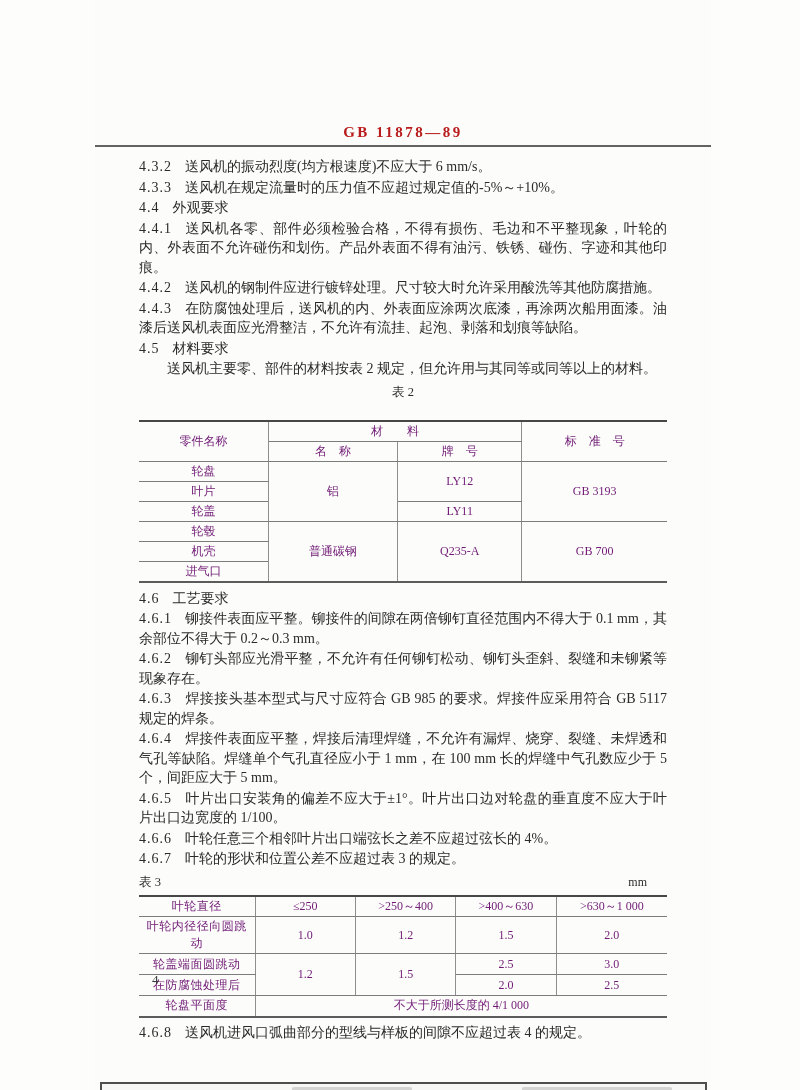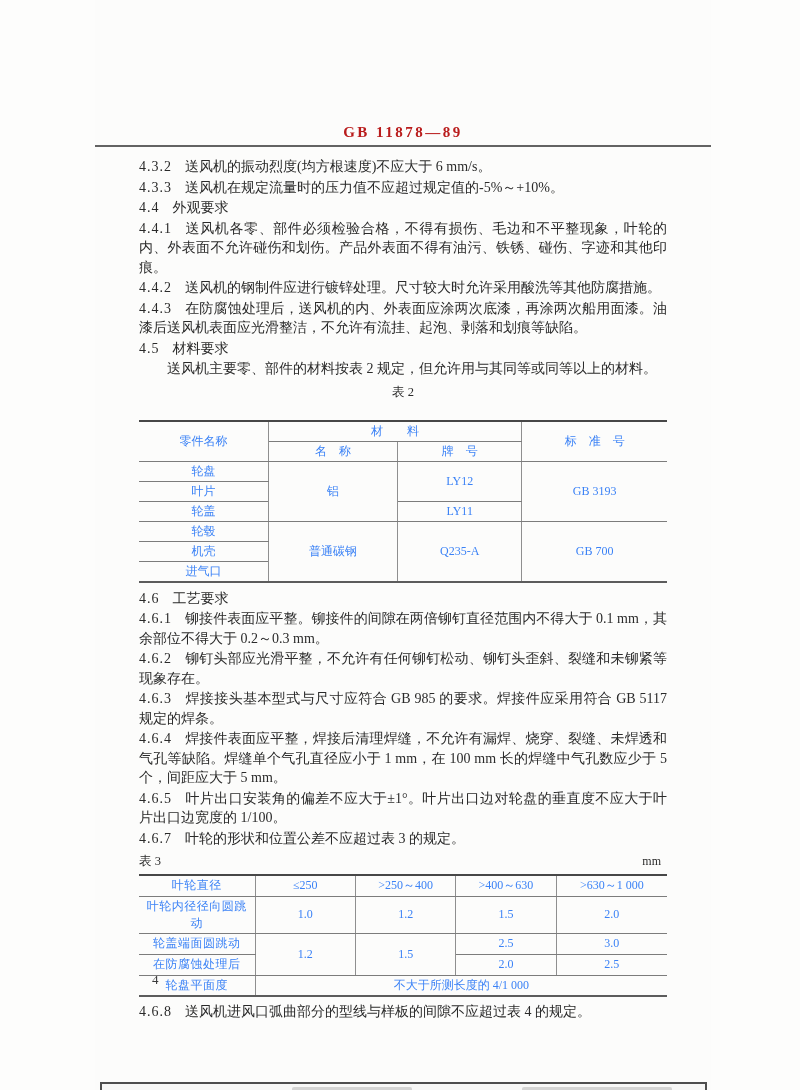--- a/index.html
+++ b/index.html
@@ -22,25 +22,25 @@
   .header-rule {
     border:none; border-top:2px solid #636363;
     margin:4px -44px 10px -44px; height:0;
   }
   .clause { margin:0 0 1px 0; font-size:14px; line-height:19.5px; text-align:justify; }
   .clause .num { letter-spacing:1px; margin-right:13px; white-space:nowrap; }
   .clause.indent { text-indent:2em; }
   .tbl-caption { text-align:center; font-size:12.5px; margin:4px 0 18px 0; line-height:19px; }
   .t3-caprow { position:relative; margin:4px 0 3px 0; line-height:19px; }
   .t3-cap { text-align:left; font-size:12.5px; }
-  .t3-unit { position:absolute; right:6px; top:0; font-size:12px; }
+  .t3-unit { position:absolute; right:20px; top:0; font-size:12px; }
 
   table {
     width:100%; border-collapse:collapse; table-layout:fixed;
-    font-size:12px; color:#3b82f6;
+    font-size:12px; color:#701a75;
     border-top:2px solid #474747; border-bottom:2px solid #5c5c5c;
     background:transparent;
   }
   td {
     border:1px solid #8f8f8f; border-top-color:#7c7c7c; border-bottom-color:#7c7c7c;
     text-align:center; vertical-align:middle; padding:1px 3px; height:19px;
   }
   td:first-child { border-left:none; }
   td:last-child { border-right:none; }
   .tbl2 { margin-bottom:6px; }
@@ -134,20 +134,21 @@
       </tr>
     </tbody>
       </table>
 
     <p class="clause"><span class="num">4.6</span><span>工艺要求</span></p>
     <p class="clause"><span class="num">4.6.1</span><span>铆接件表面应平整。铆接件的间隙在两倍铆钉直径范围内不得大于 0.1 mm，其余部位不得大于 0.2～0.3 mm。</span></p>
     <p class="clause"><span class="num">4.6.2</span><span>铆钉头部应光滑平整，不允许有任何铆钉松动、铆钉头歪斜、裂缝和未铆紧等现象存在。</span></p>
     <p class="clause"><span class="num">4.6.3</span><span>焊接接头基本型式与尺寸应符合 GB 985 的要求。焊接件应采用符合 GB 5117 规定的焊条。</span></p>
     <p class="clause"><span class="num">4.6.4</span><span>焊接件表面应平整，焊接后清理焊缝，不允许有漏焊、烧穿、裂缝、未焊透和气孔等缺陷。焊缝单个气孔直径应小于 1 mm，在 100 mm 长的焊缝中气孔数应少于 5 个，间距应大于 5 mm。</span></p>
     <p class="clause"><span class="num">4.6.5</span><span>叶片出口安装角的偏差不应大于±1°。叶片出口边对轮盘的垂直度不应大于叶片出口边宽度的 1/100。</span></p>
+    <p class="clause"><span class="num">4.6.6</span><span>叶轮任意三个相邻叶片出口端弦长之差不应超过弦长的 4%。</span></p>
     <p class="clause"><span class="num">4.6.7</span><span>叶轮的形状和位置公差不应超过表 3 的规定。</span></p>
 
     <div class="t3-caprow">
       <div class="t3-cap">表 3</div>
       <div class="t3-unit">mm</div>
     </div>
 
     <table class="tbl3">
       <colgroup>
           <col style="width:22%">

